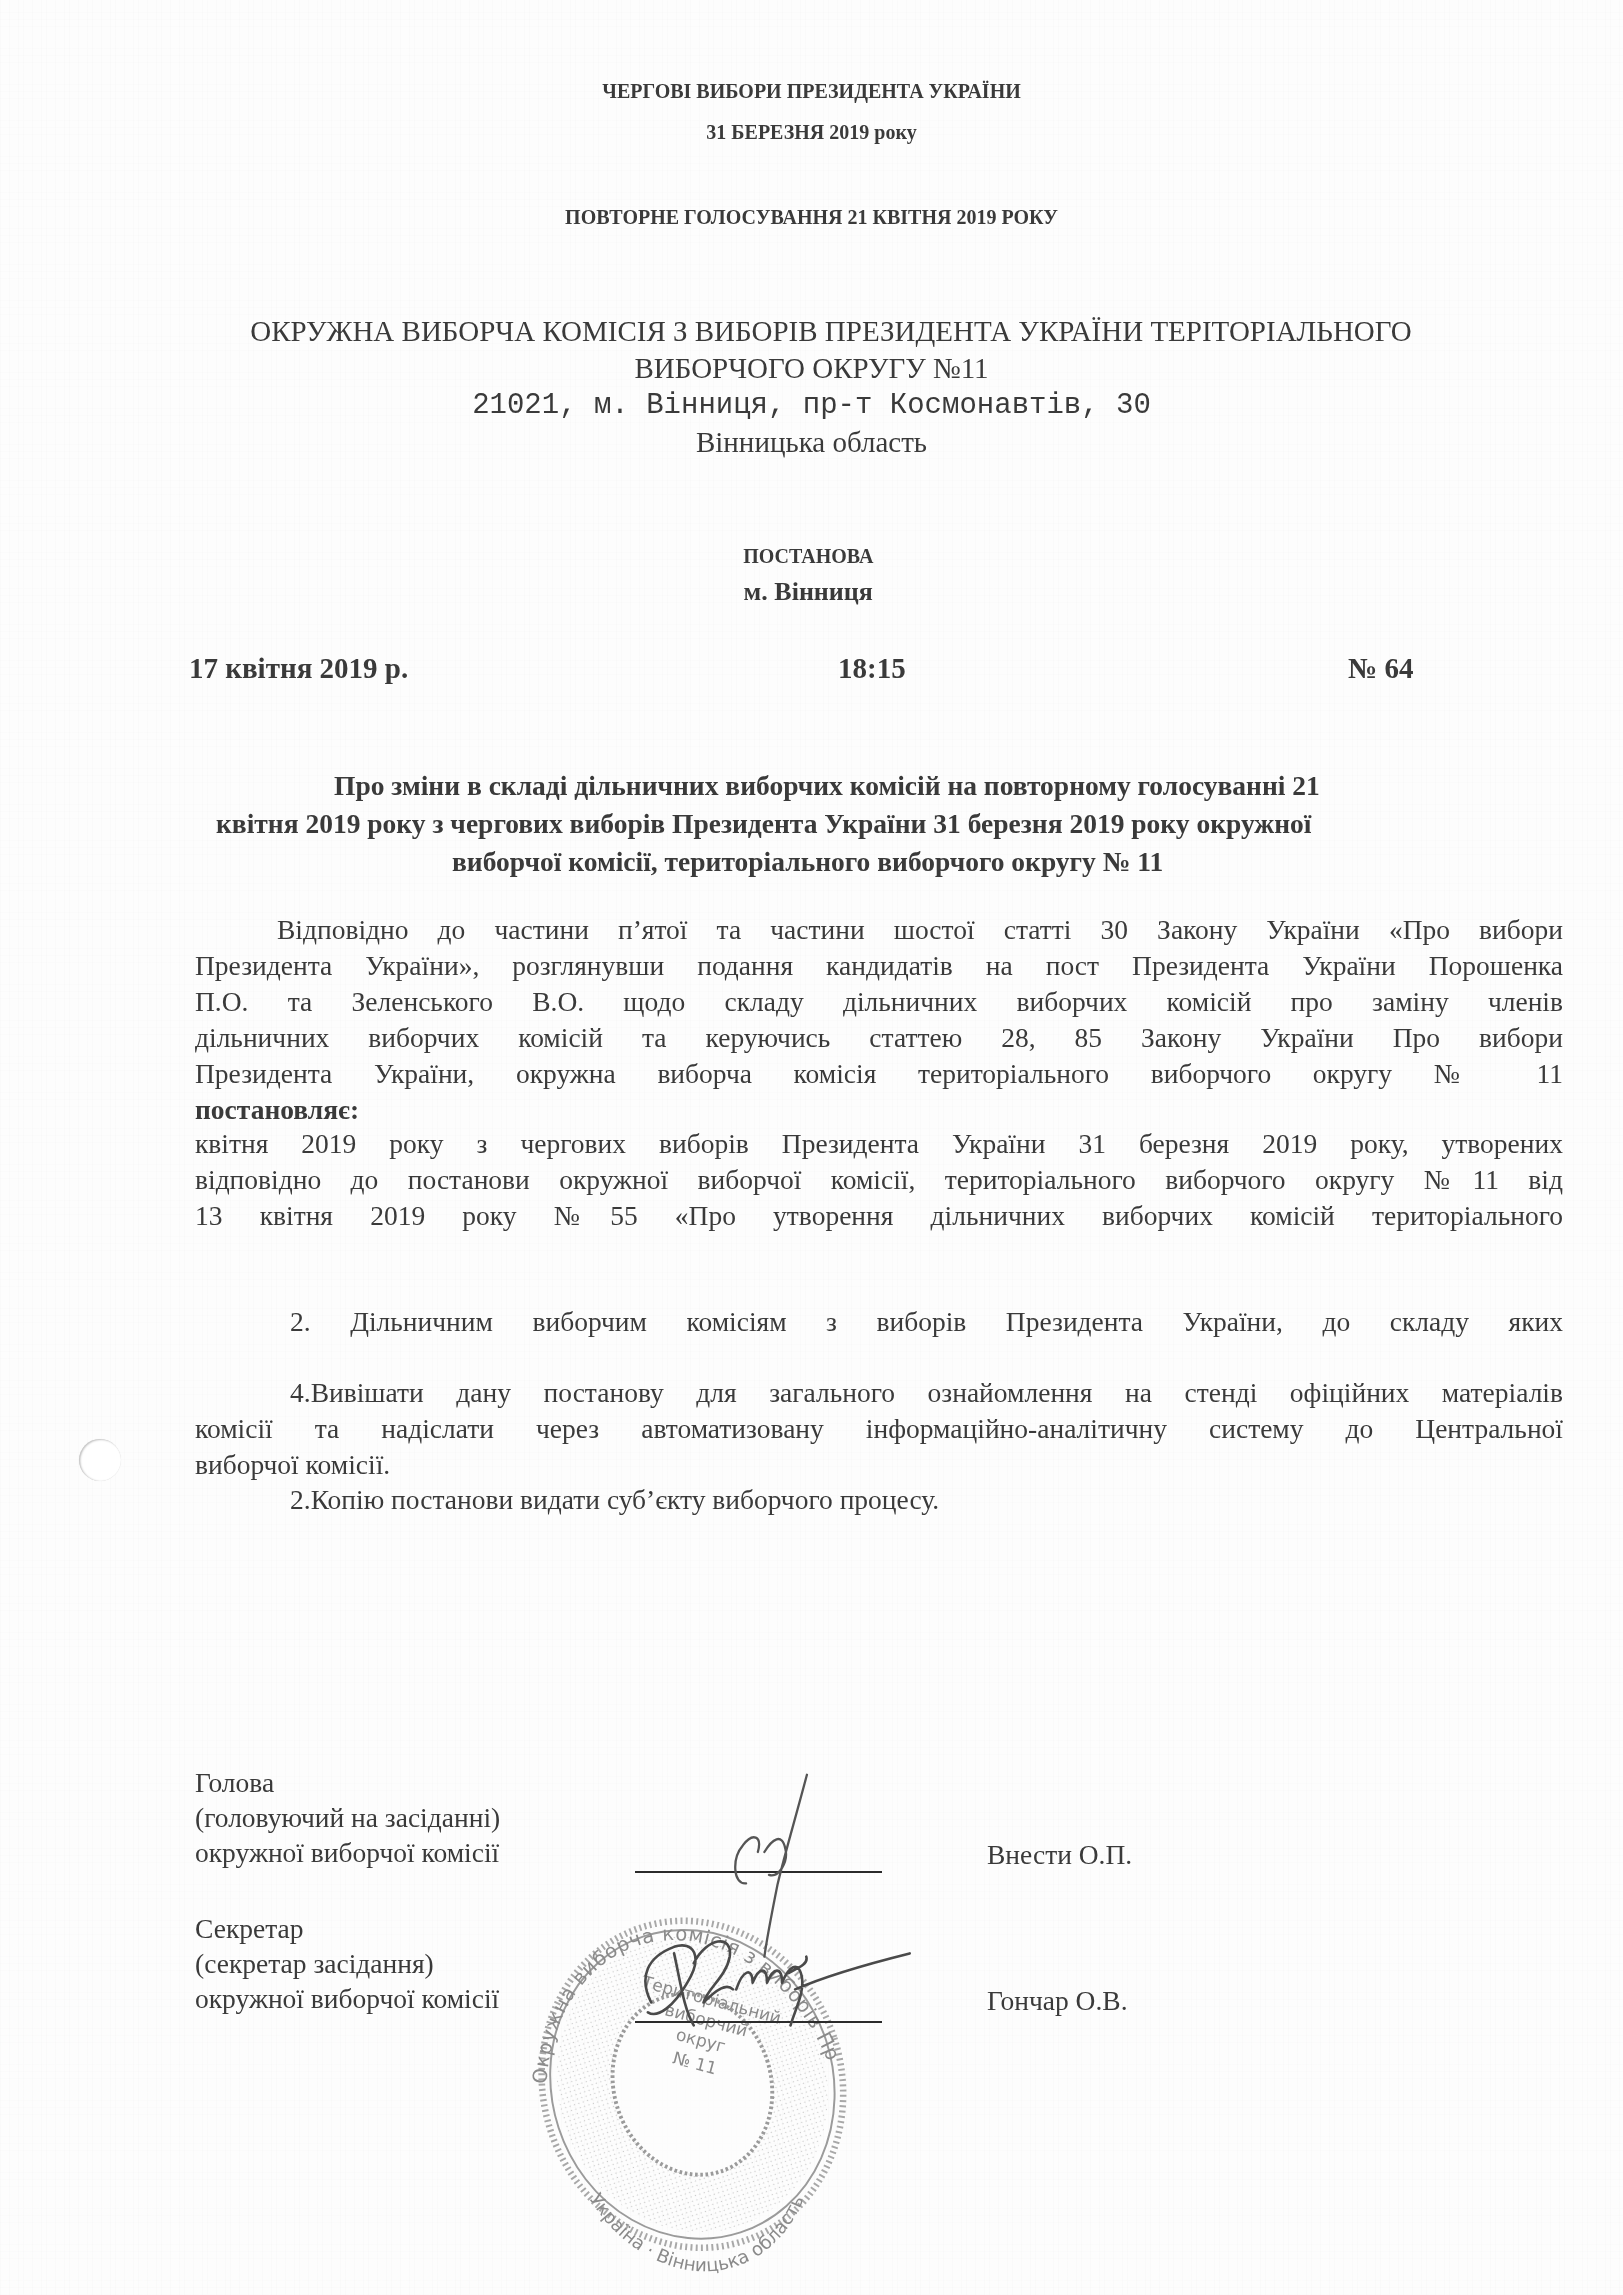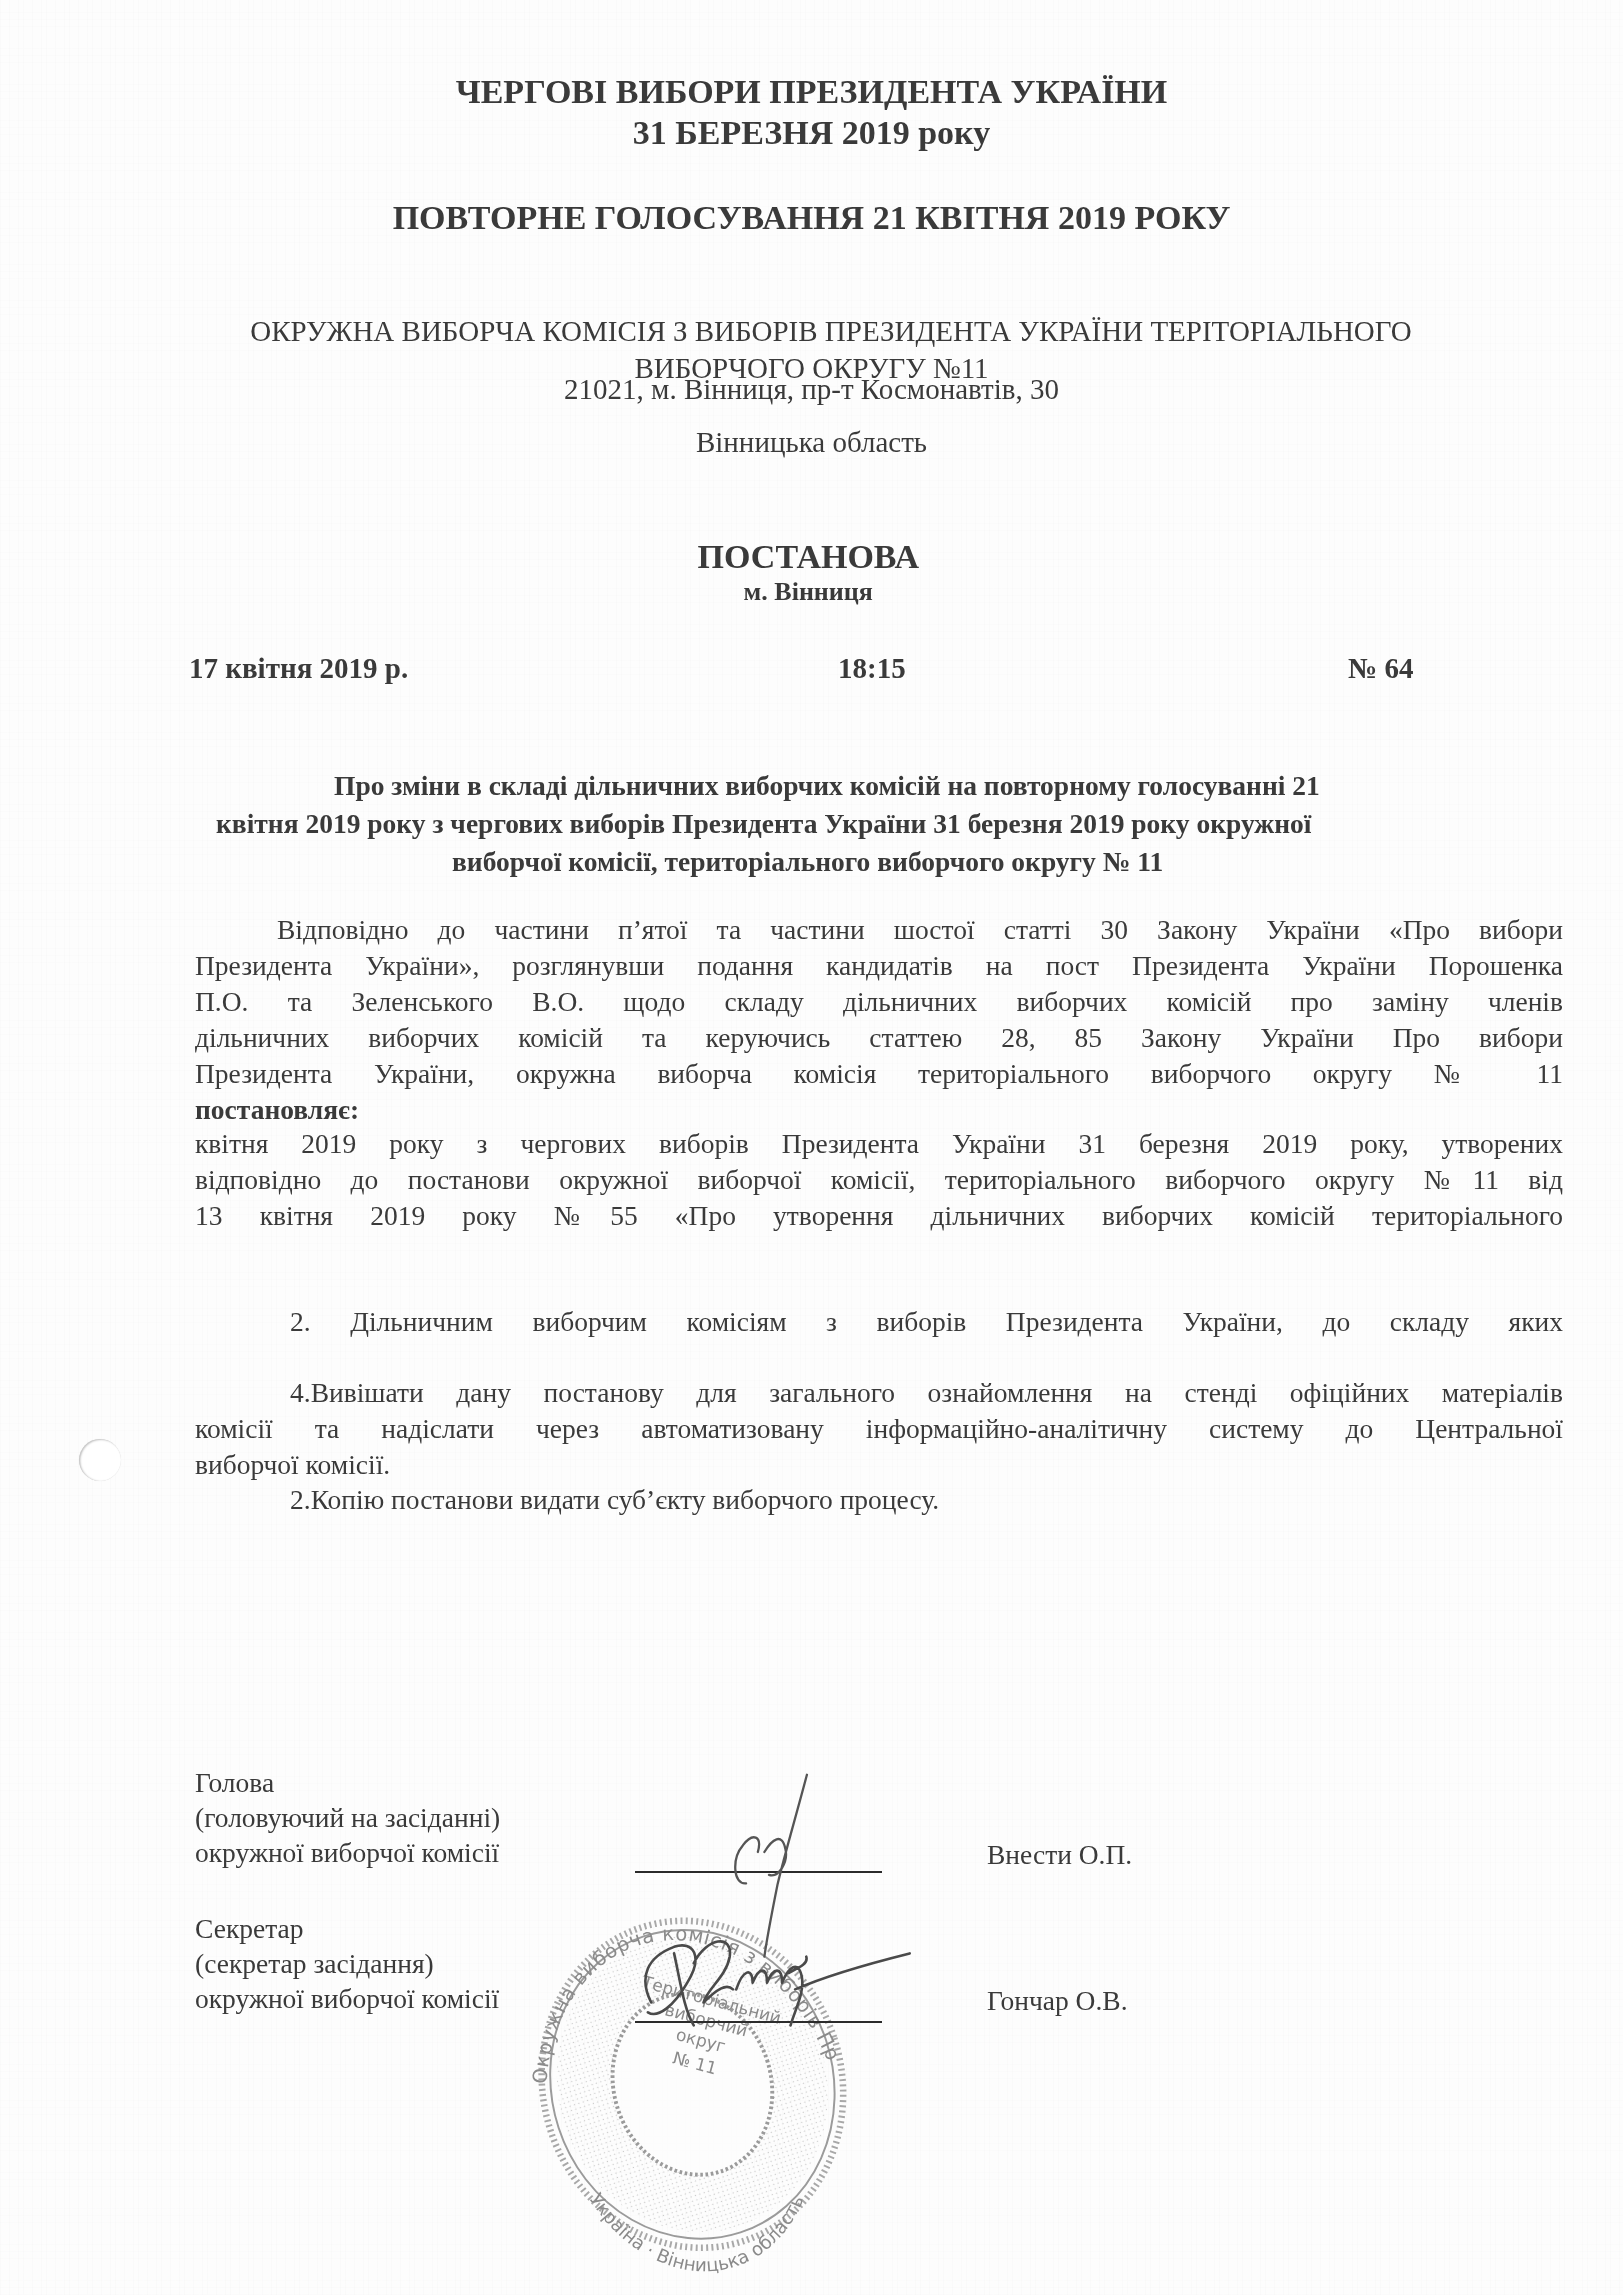--- a/index.html
+++ b/index.html
@@ -11,21 +11,21 @@
   }
   .page-noise {
     position: absolute; inset: 0; pointer-events: none;
     background-image:
       repeating-linear-gradient(90deg, rgba(0,0,0,0.012) 0 0.7px, transparent 0.7px 4.6px),
       repeating-linear-gradient(0deg, rgba(0,0,0,0.008) 0 0.7px, transparent 0.7px 7.2px);
   }
   .abs { position: absolute; }
   .center { left: 0; right: 0; text-align: center; }
   .bold { font-weight: bold; }
-  .hdr { font-size: 34px; line-height: 39px; font-family: Liberation Serif, serif; }
+  .hdr { font-size: 20px; line-height: 39px; font-family: Liberation Serif, serif; }
   .org { font-size: 29px; line-height: 37px; }
   .title-block { font-size: 27.5px; line-height: 37px; }
   .body-par {
     left: 195px; width: 1368px; font-size: 27.5px; line-height: 36px;
     text-align: justify; text-align-last: left;
   }
   .body-par .line { display: block; text-align: justify; text-align-last: justify; white-space: nowrap; }
   .body-par .line.last { text-align-last: left; }
   .indent { padding-left: 82px; }
   .sig { font-size: 27.5px; line-height: 35px; }
@@ -42,21 +42,21 @@
 
 <div class="page-noise"></div>
 <div class="hole"></div>
 
 <div class="abs center hdr bold" style="top:72px;">ЧЕРГОВІ ВИБОРИ ПРЕЗИДЕНТА УКРАЇНИ</div>
 <div class="abs center hdr bold" style="top:113px;">31 БЕРЕЗНЯ 2019 року</div>
 <div class="abs center hdr bold" style="top:198px;">ПОВТОРНЕ ГОЛОСУВАННЯ 21 КВІТНЯ 2019 РОКУ</div>
 
 <div class="abs center org" style="top:313px; left:39px;">ОКРУЖНА ВИБОРЧА КОМІСІЯ З ВИБОРІВ ПРЕЗИДЕНТА УКРАЇНИ ТЕРІТОРІАЛЬНОГО</div>
 <div class="abs center org" style="top:350px;">ВИБОРЧОГО ОКРУГУ №11</div>
-<div class="abs center org" style="top:371px;">21021, м. Вінниця, пр-т Космонавтів, 30</div>
+<div class="abs center org" style="top:387px;font-family:Liberation Mono, monospace;">21021, м. Вінниця, пр-т Космонавтів, 30</div>
 <div class="abs center org" style="top:424px;">Вінницька область</div>
 
 <div class="abs center hdr bold" style="top:537px; left:-6.5px;">ПОСТАНОВА</div>
 <div class="abs center bold" style="top:577px; font-size:26px; left:-6.5px;">м. Вінниця</div>
 
 <div class="abs bold" style="top:652px; left:189px; font-size:29px;">17  квітня 2019 р.</div>
 <div class="abs bold" style="top:652px; left:838px; font-size:29px;">18:15</div>
 <div class="abs bold" style="top:652px; left:1348px; font-size:29px;">№ 64</div>
 
 <div class="abs title-block bold" style="top:767px; left:334px;">Про зміни в складі дільничних виборчих комісій на повторному голосуванні 21</div>

